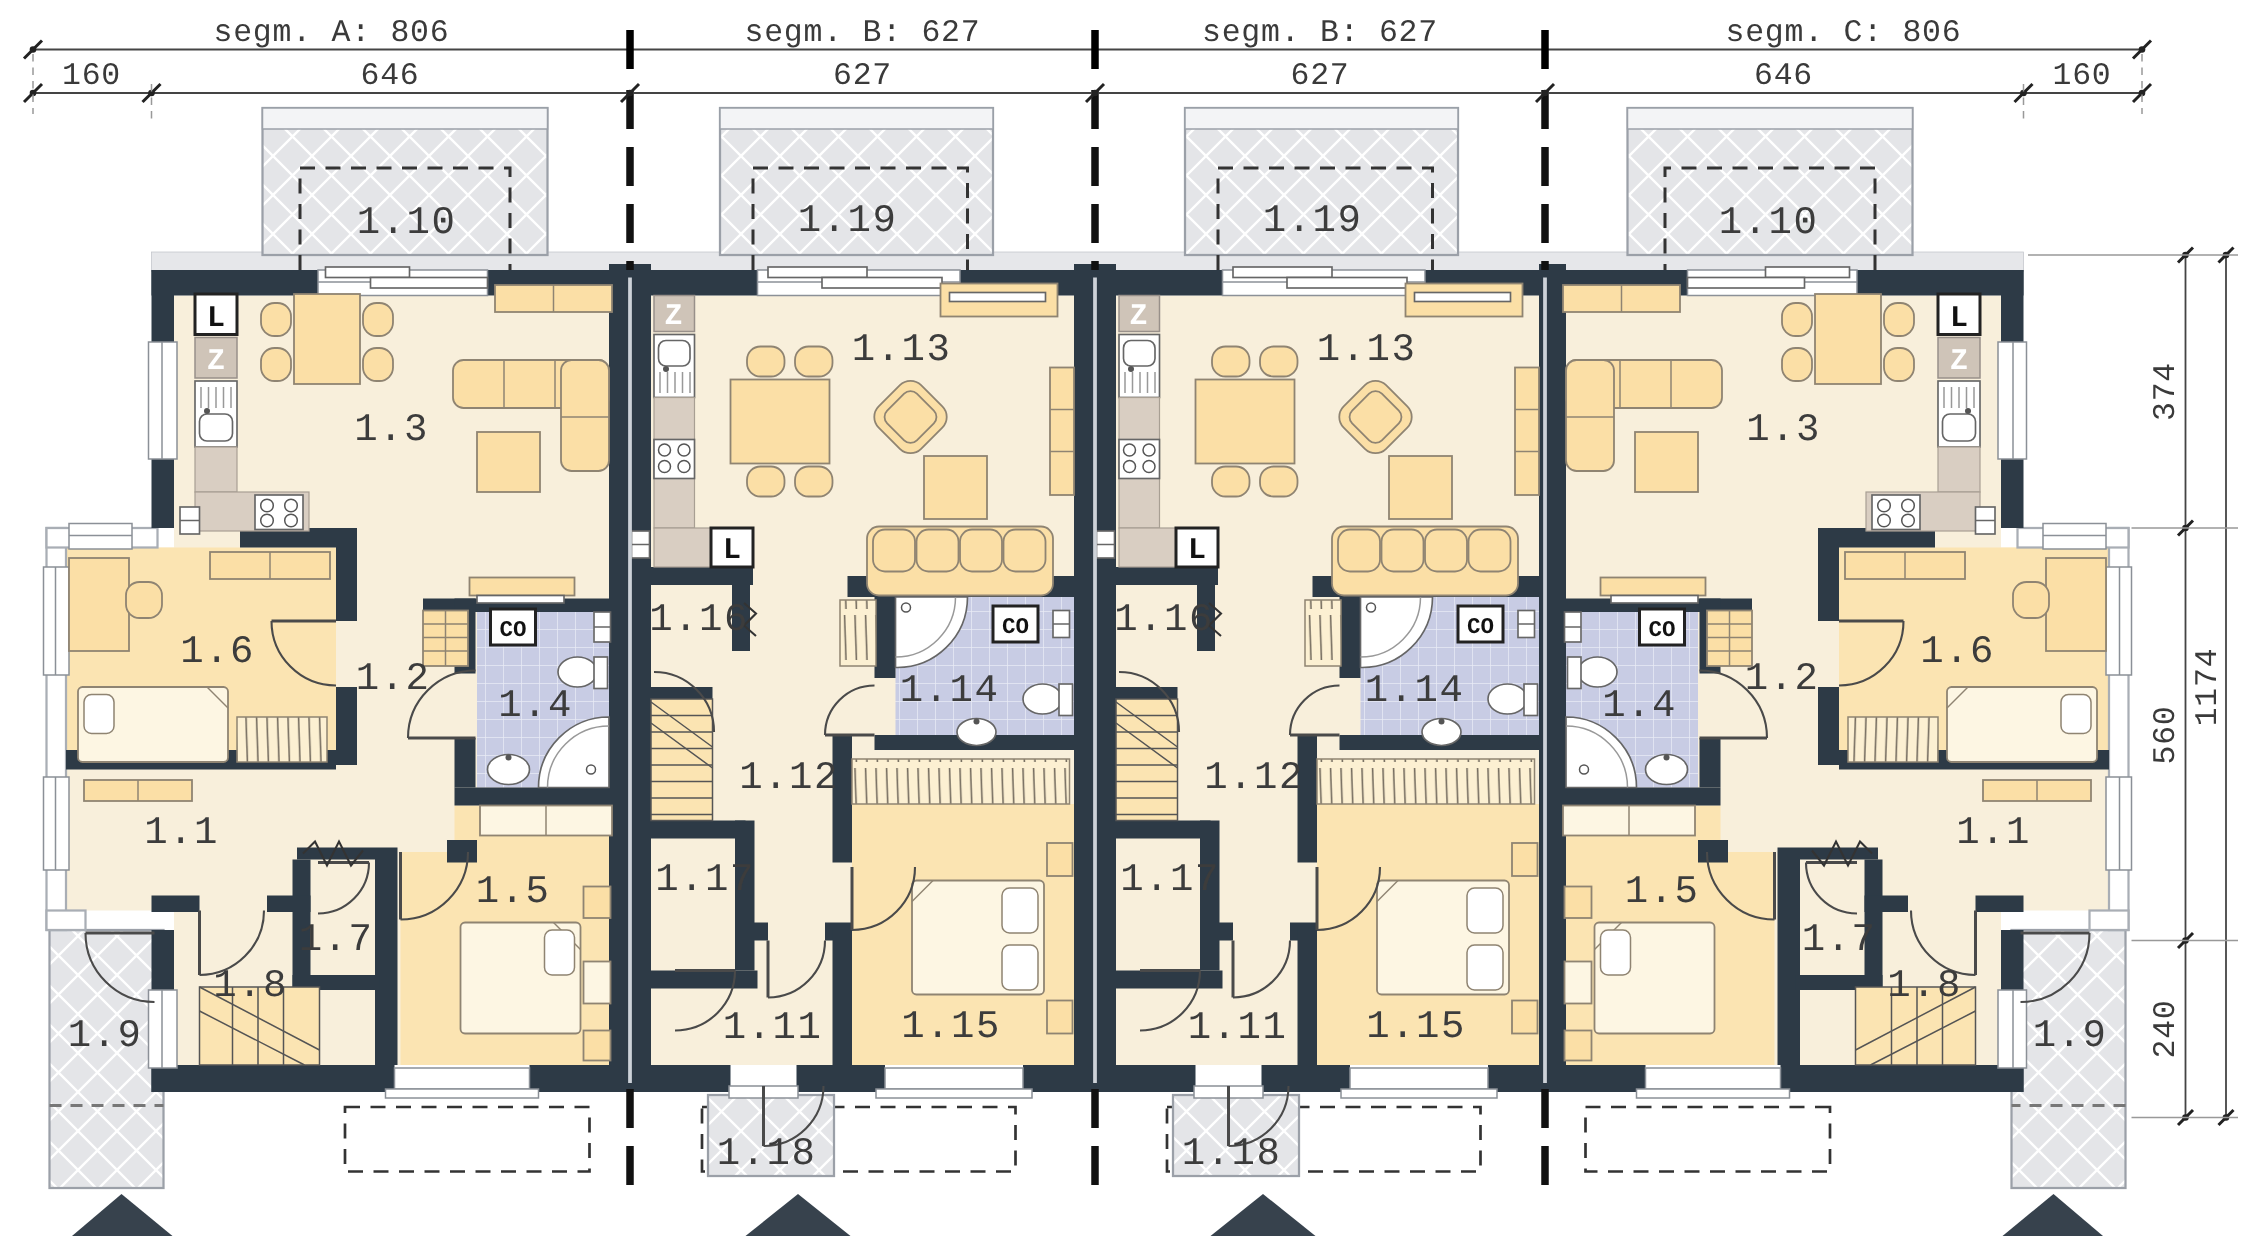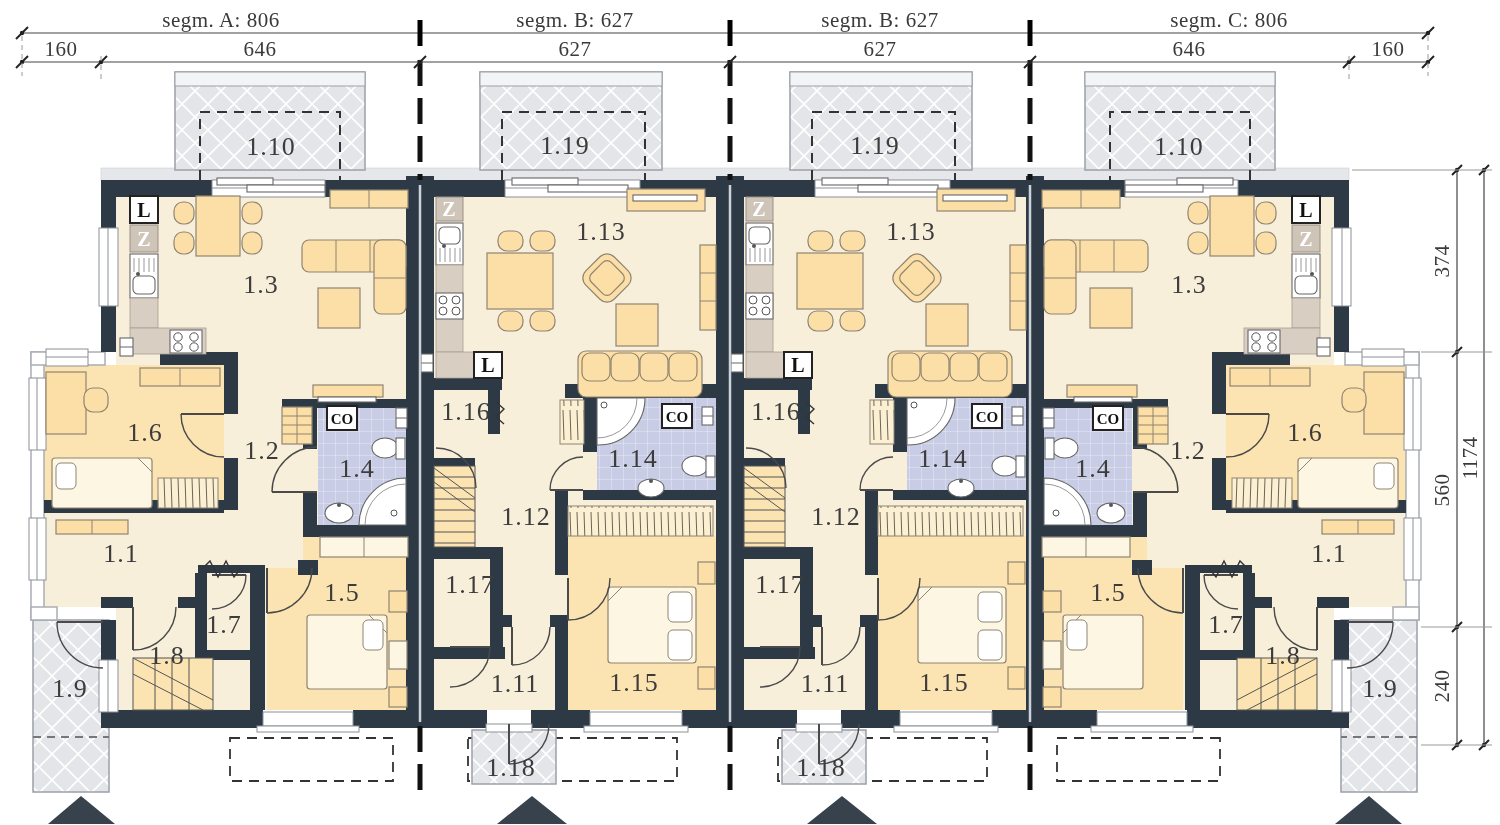--- a/index.html
+++ b/index.html
@@ -1,16 +1,16 @@
 <!DOCTYPE html>
 <html><head>
 <meta charset="utf-8">
 <style>
   html,body{margin:0;padding:0;background:#fff;}
-  .plan{position:relative;width:1500px;height:825px;background:#fff;font-family:Liberation Serif, serif;overflow:hidden;}
+  .plan{position:relative;width:1500px;height:825px;background:#fff;font-family:Liberation Mono, monospace;overflow:hidden;}
   svg text{text-anchor:middle;}
   .room{font-size:26px;fill:#3c3c3c;letter-spacing:1px;}
   .dim{font-size:21px;fill:#3a3a3a;letter-spacing:.5px;}
   .seg{font-size:21px;fill:#3a3a3a;letter-spacing:.5px;}
   .mL{font-size:20px;font-weight:bold;fill:#111;}
   .mZ{font-size:20px;font-weight:bold;fill:#fff;}
   .mCO{font-size:15px;font-weight:bold;fill:#111;}
   .wall{fill:#2d3a46;}
   .furn{fill:#fbdfa6;stroke:#8f8472;stroke-width:1.2;}
   .furnl{fill:#fdf6e3;stroke:#8f8472;stroke-width:1.2;}

